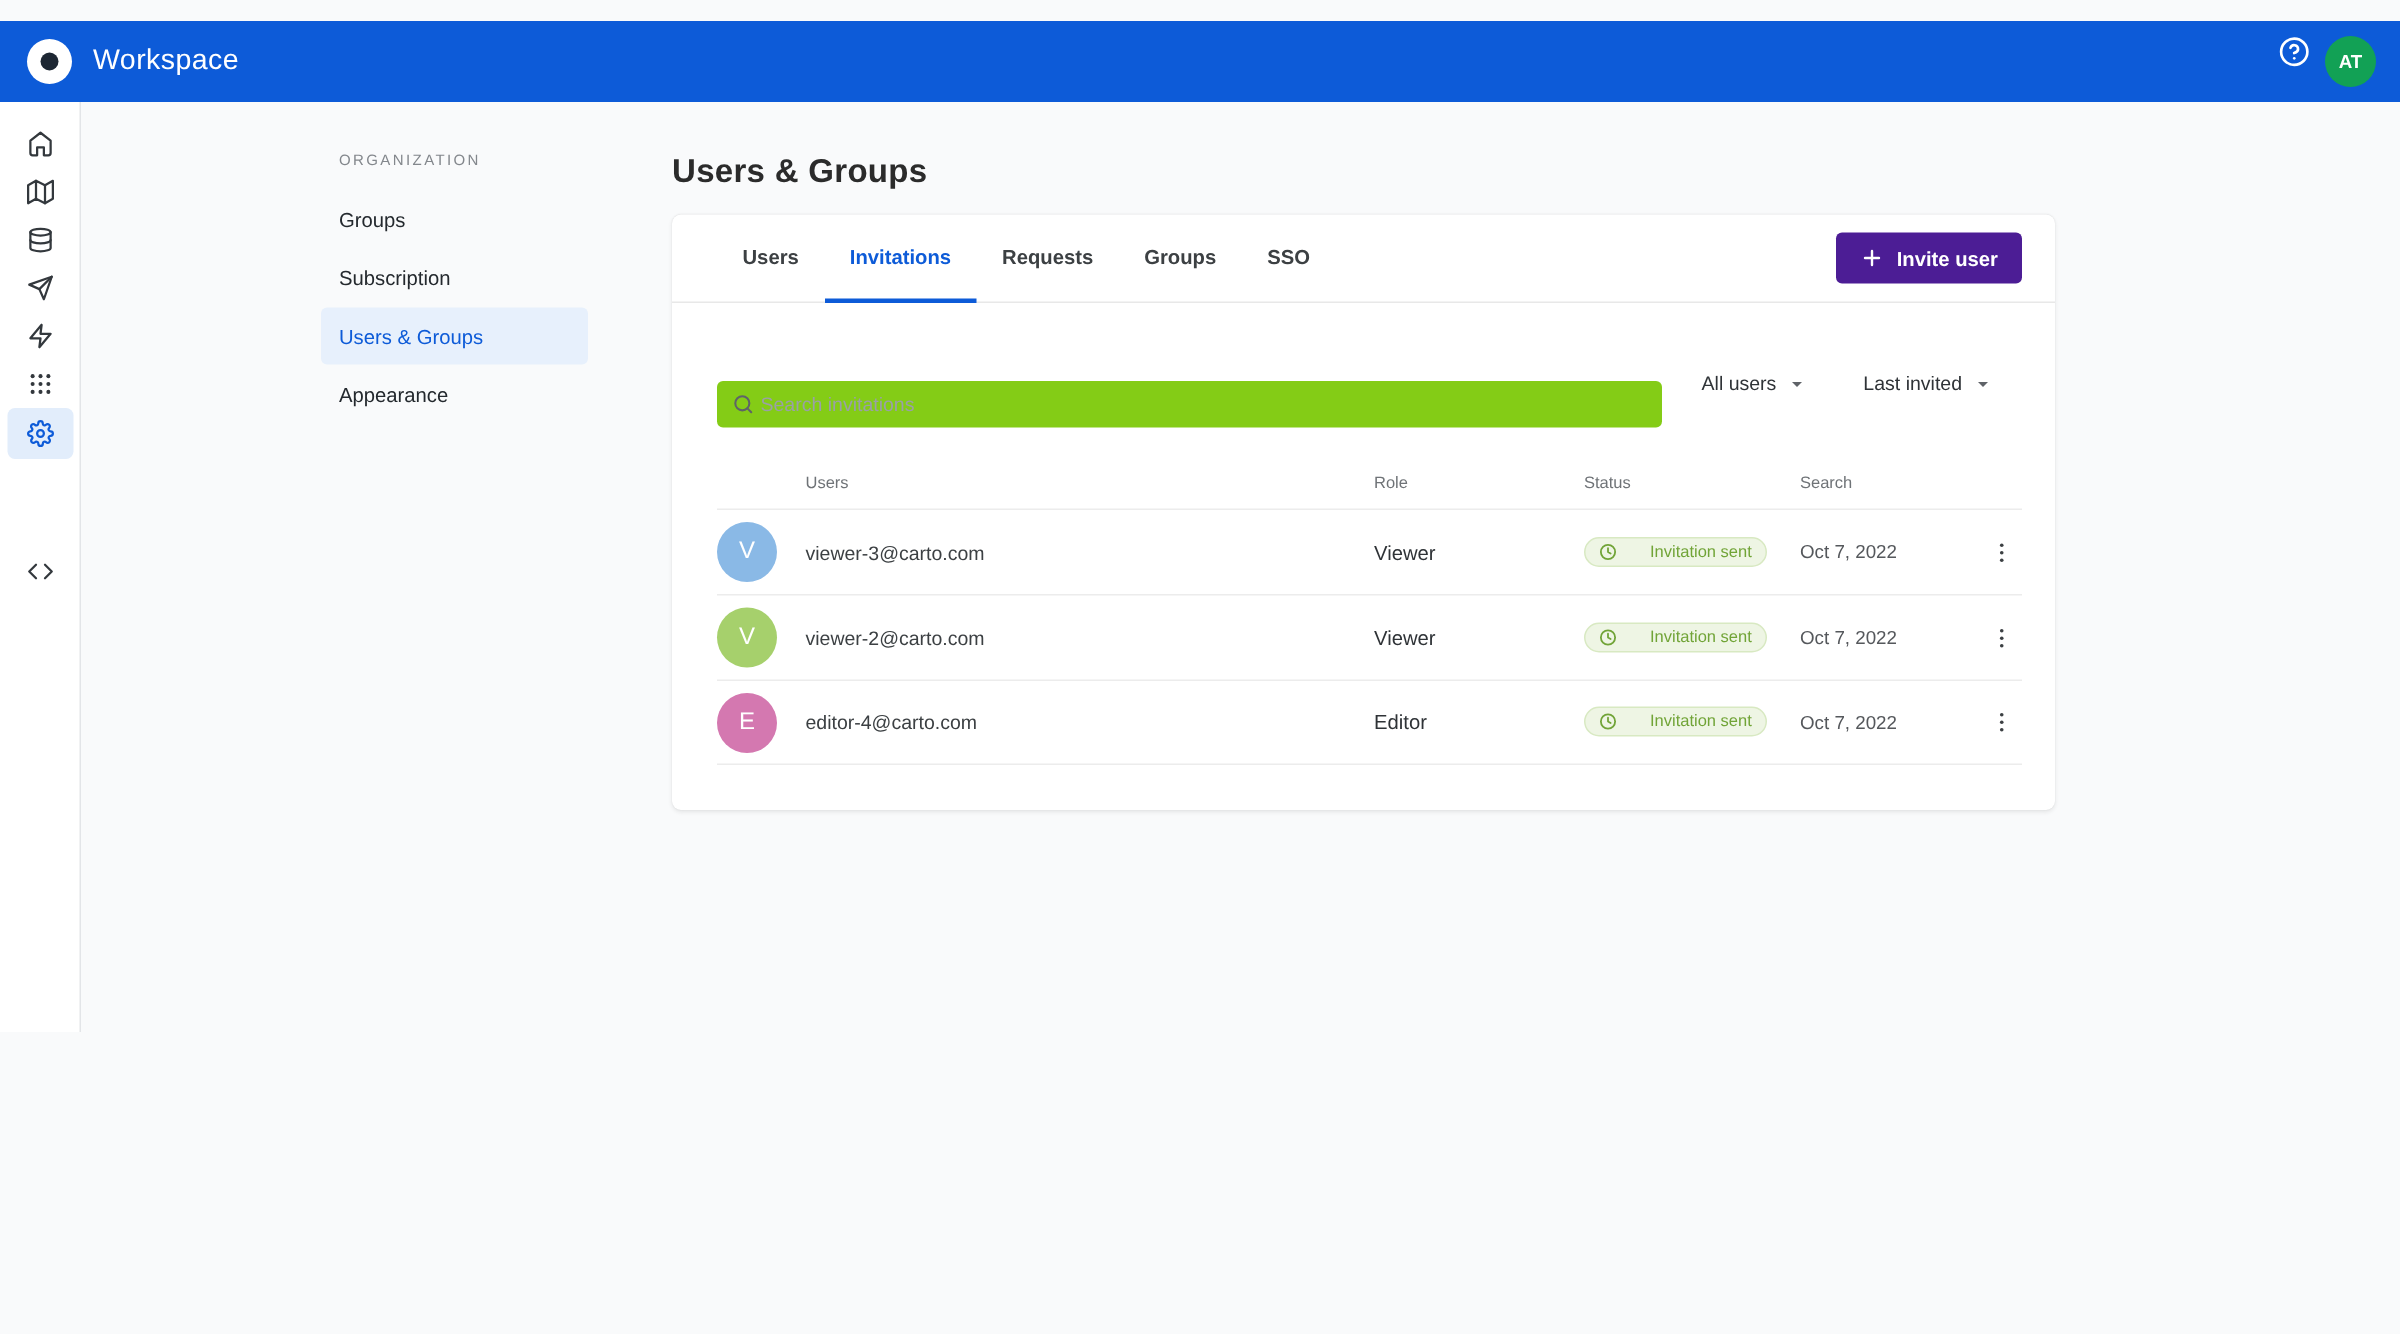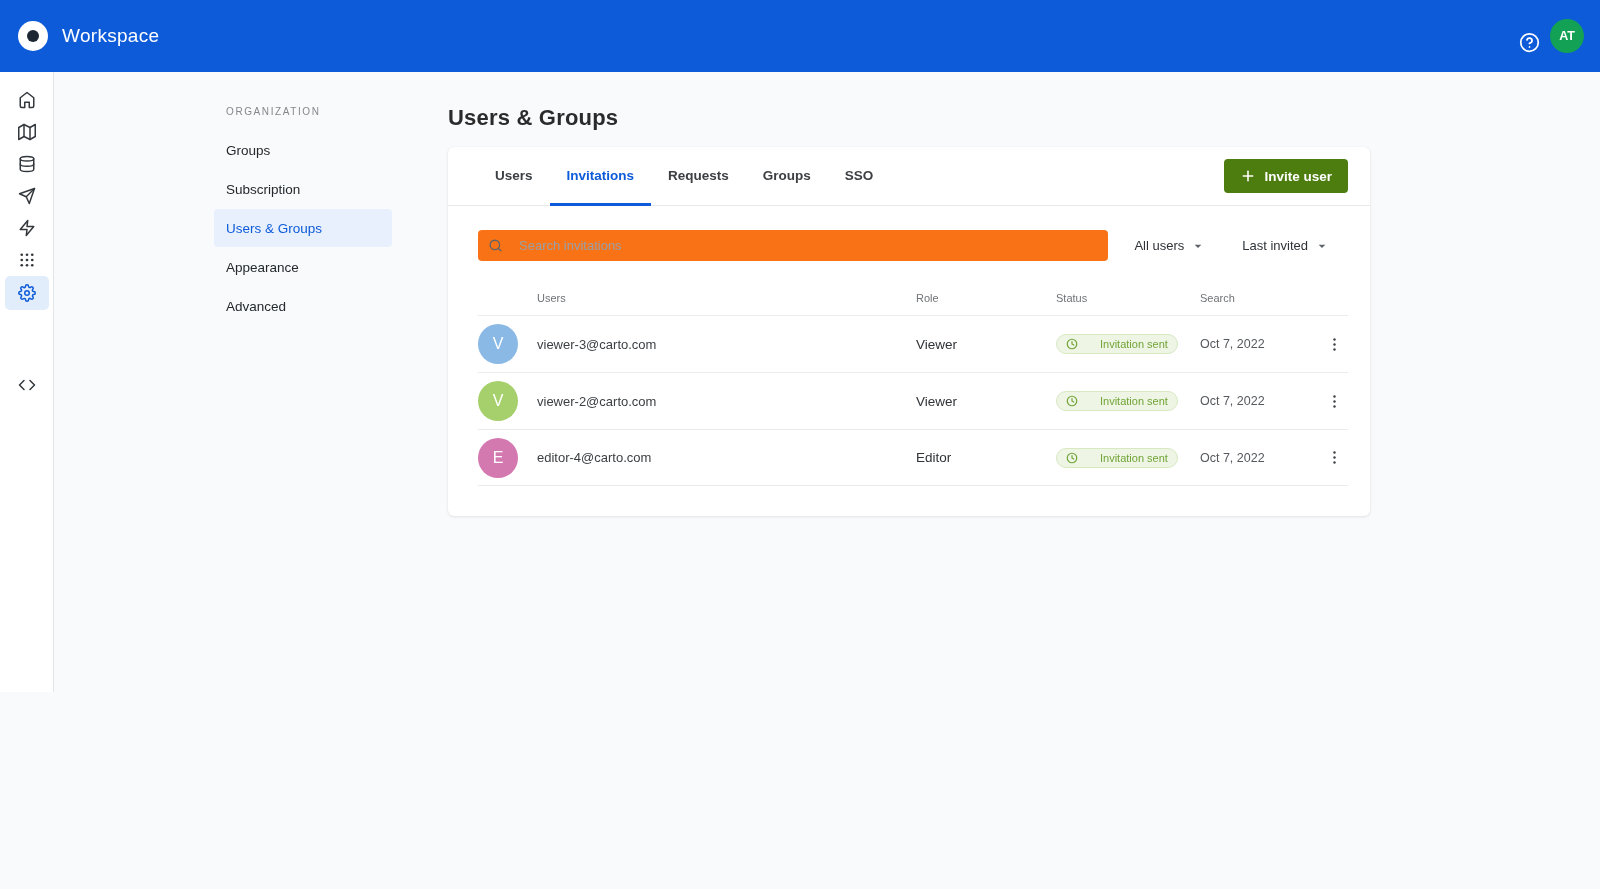--- a/index.html
+++ b/index.html
@@ -6,36 +6,37 @@
   html, body { width: 1600px; height: 889px; }
   body {
     font-family: "Liberation Sans", sans-serif;
     background: #f9fafb;
     color: #2c2c2c;
     overflow: hidden;
   }
 
   
   .topbar {
-    height: 72px;
+    height: 54px;
     background: #0d5bd8;
     display: flex;
     align-items: center;
     justify-content: space-between;
     padding: 0 16px 0 18px;
+    margin-top: 14px;
   }
   .topbar-left { display: flex; align-items: center; gap: 14px; }
   .logo {
     width: 30px; height: 30px; border-radius: 50%;
     background: #ffffff; display: flex; align-items: center; justify-content: center;
     cursor: pointer;
   }
   .logo-dot { width: 12px; height: 12px; border-radius: 50%; background: #1d2733; }
   .app-title { color: #ffffff; font-size: 19px; font-weight: 400; letter-spacing: .3px; }
-  .topbar-right { display: flex; align-items: flex-end; gap: 10px; }
+  .topbar-right { display: flex; align-items: flex-start; gap: 10px; }
   .help-btn { color: #ffffff; display: flex; align-items: center; cursor: pointer; }
   .avatar-top {
     width: 34px; height: 34px; border-radius: 50%;
     background: #12a155; color: #fff; font-size: 12.5px; font-weight: 700;
     display: flex; align-items: center; justify-content: center; cursor: pointer;
   }
 
   
   .page-body { display: flex; height: 620px; }
 
@@ -82,30 +83,30 @@
   }
   .tabs { display: flex; height: 100%; }
   .tab {
     display: flex; align-items: center; padding: 0 17px; font-size: 13.5px;
     font-weight: 600; color: #3c4043; cursor: pointer;
     border-bottom: 3px solid transparent; margin-bottom: -1px;
   }
   .tab.active { color: #0d5bd8; border-bottom-color: #0d5bd8; }
   .invite-btn {
     display: flex; align-items: center; gap: 8px;
-    background: #4d7c0f; color: #ffffff; border: none; border-radius: 4px;
+    background: #4c1d95; color: #ffffff; border: none; border-radius: 4px;
     height: 34px; padding: 0 16px; font-size: 13.5px; font-weight: 700;
     font-family: "Liberation Sans", sans-serif; cursor: pointer;
   }
 
   
   .toolbar { display: flex; align-items: center; padding: 24px 40px 0 30px; }
   .search-box {
-    width: 630px; height: 31px; background: #f97316; border-radius: 4px;
-    display: flex; align-items: center; padding: 0 10px; gap: 16px;
+    width: 630px; height: 31px; background: #84cc16; border-radius: 4px;
+    display: flex; align-items: center; padding: 0 10px; gap: 4px; margin-top: 28px;
   }
   .search-box svg { color: #5f6368; flex-shrink: 0; }
   .search-box input {
     border: none; background: transparent; outline: none; flex: 1;
     font-size: 13px; color: #333; font-family: "Liberation Sans", sans-serif;
   }
   .search-box input::placeholder { color: #9aa0a6; }
   .toolbar-filters { margin-left: auto; display: flex; align-items: center; gap: 36px; }
   .dropdown { display: flex; align-items: center; gap: 6px; cursor: pointer; }
   .dropdown-label { font-size: 13px; color: #2f3337; }
@@ -225,21 +226,20 @@
         </svg>
     </div>
   </nav>
 
   <aside class="sidenav">
     <div class="section-label">ORGANIZATION</div>
     <div class="side-item">Groups</div>
     <div class="side-item">Subscription</div>
     <div class="side-item active">Users &amp; Groups</div>
     <div class="side-item">Appearance</div>
-    <div class="side-item">Advanced</div>
   </aside>
 
   <main class="content">
     <h1 class="page-title">Users &amp; Groups</h1>
 
     <section class="card">
 
       <div class="card-head">
         <div class="tabs">
           <div class="tab">Users</div>

